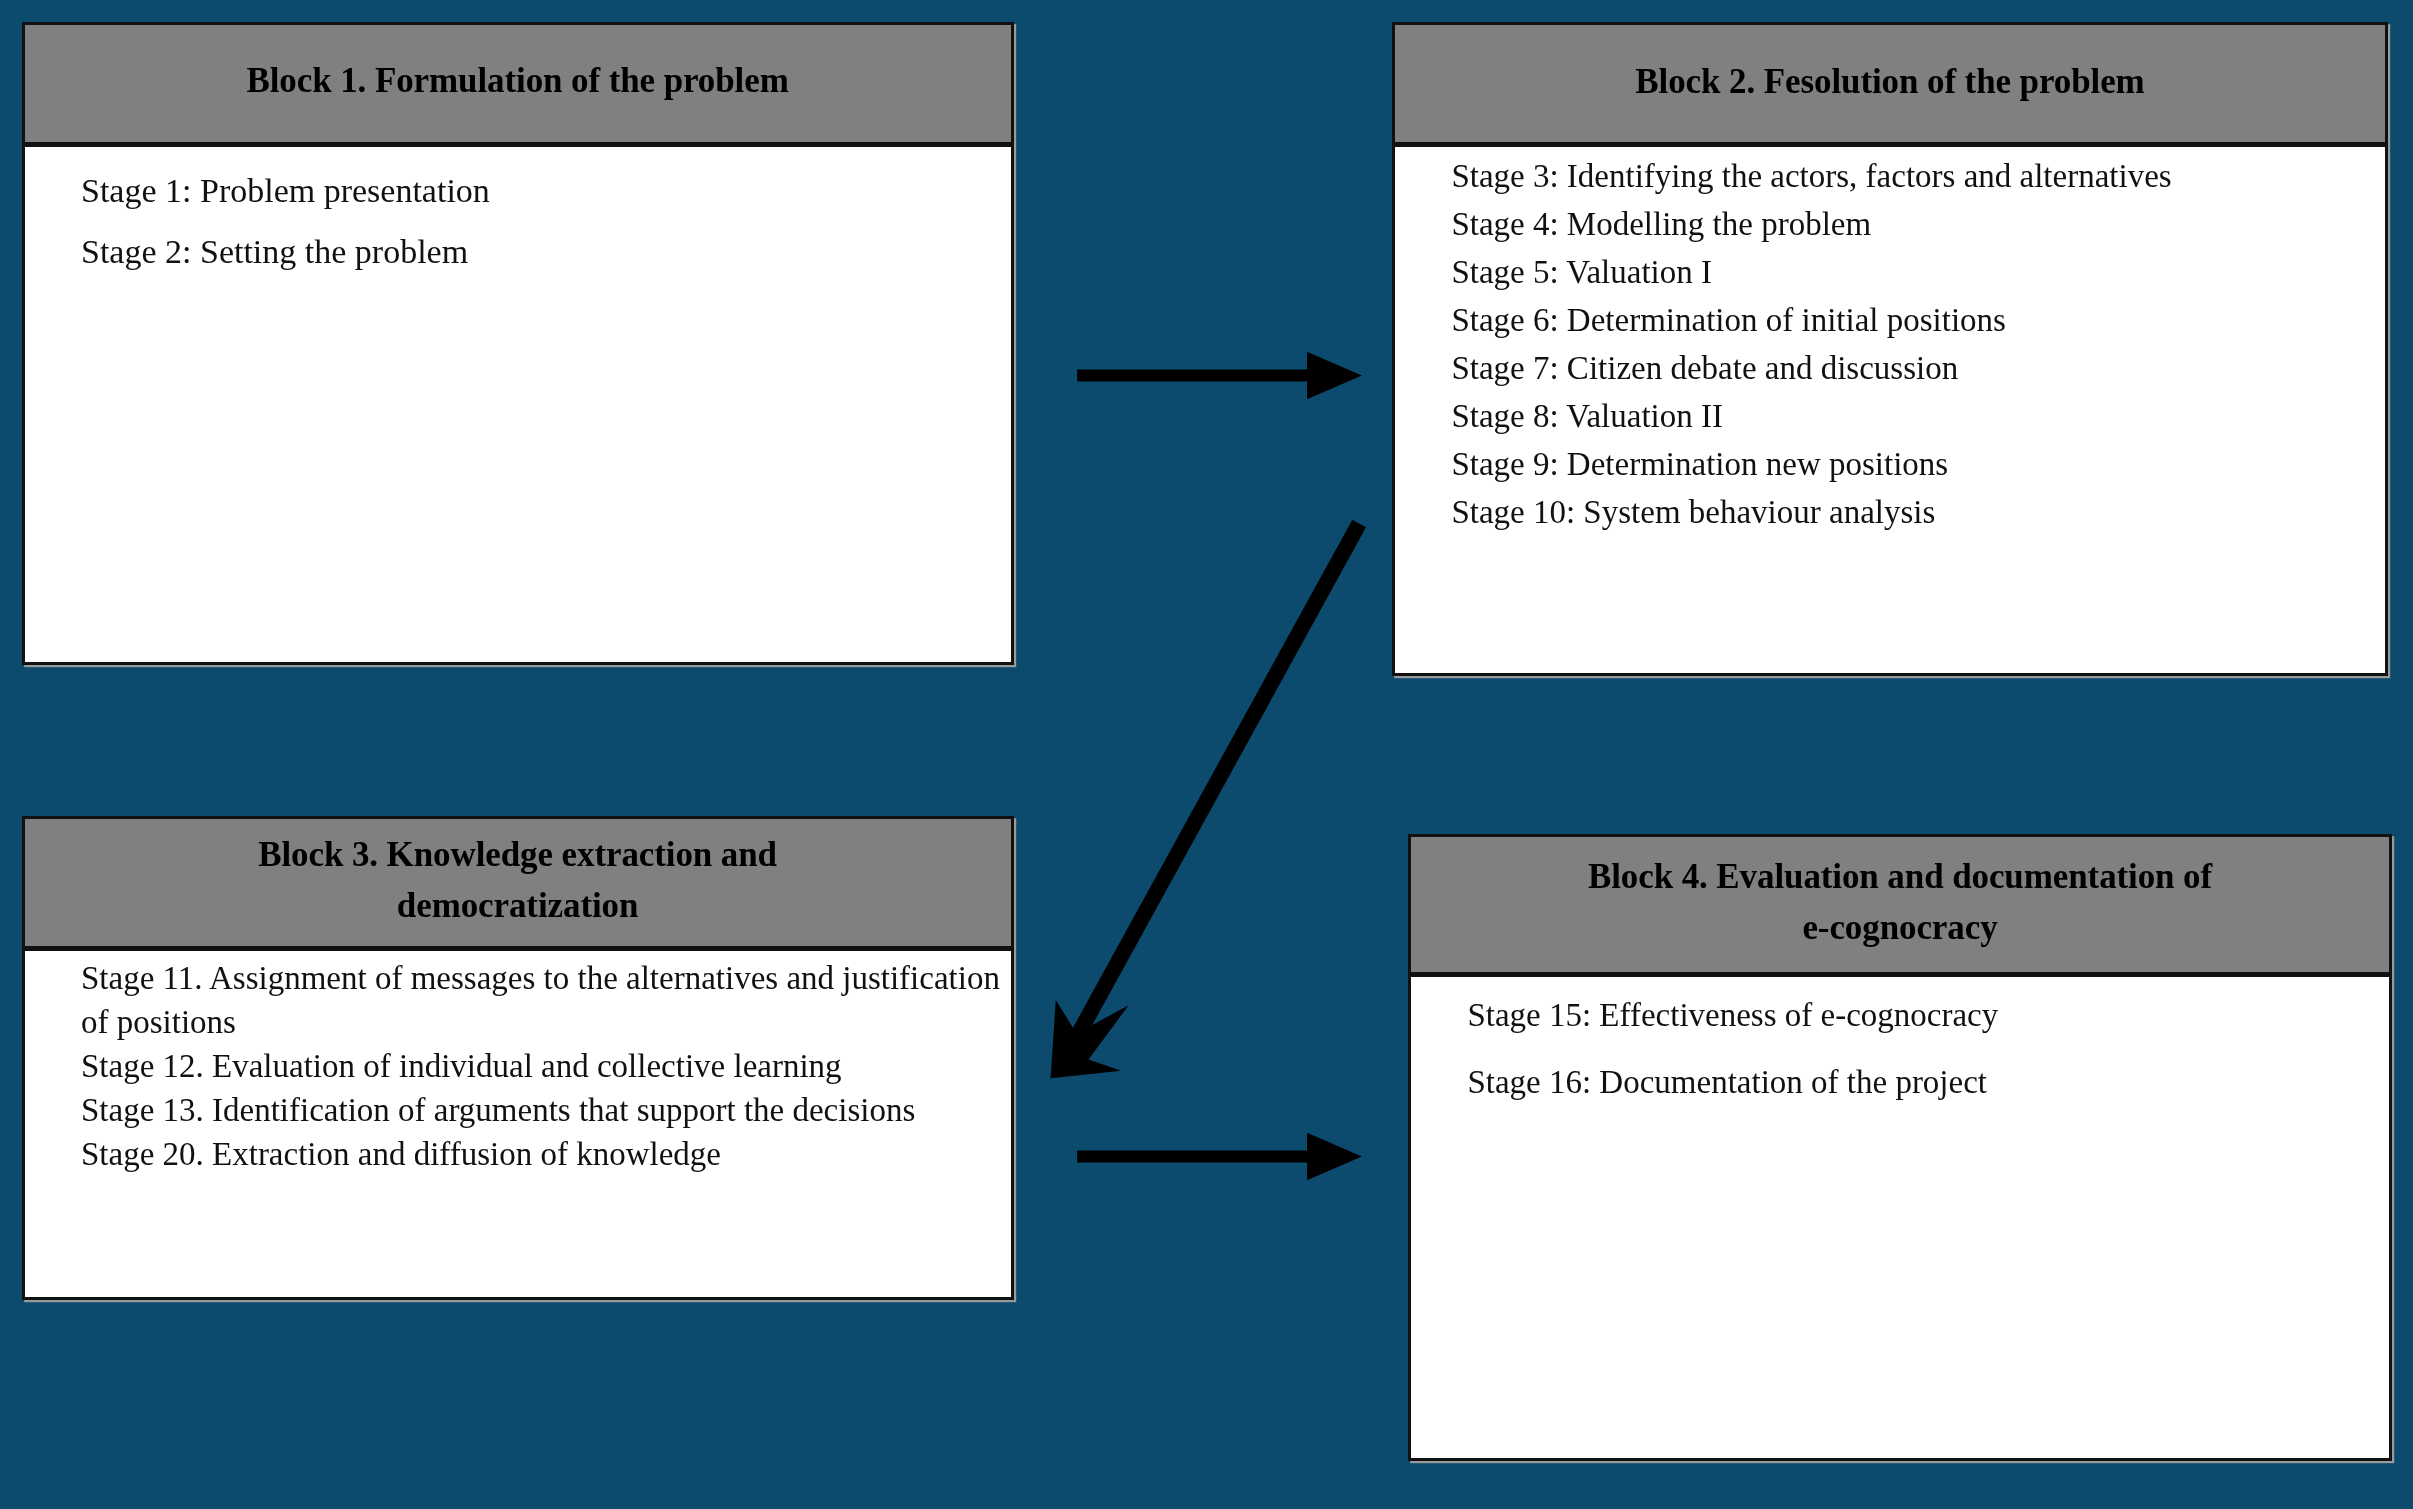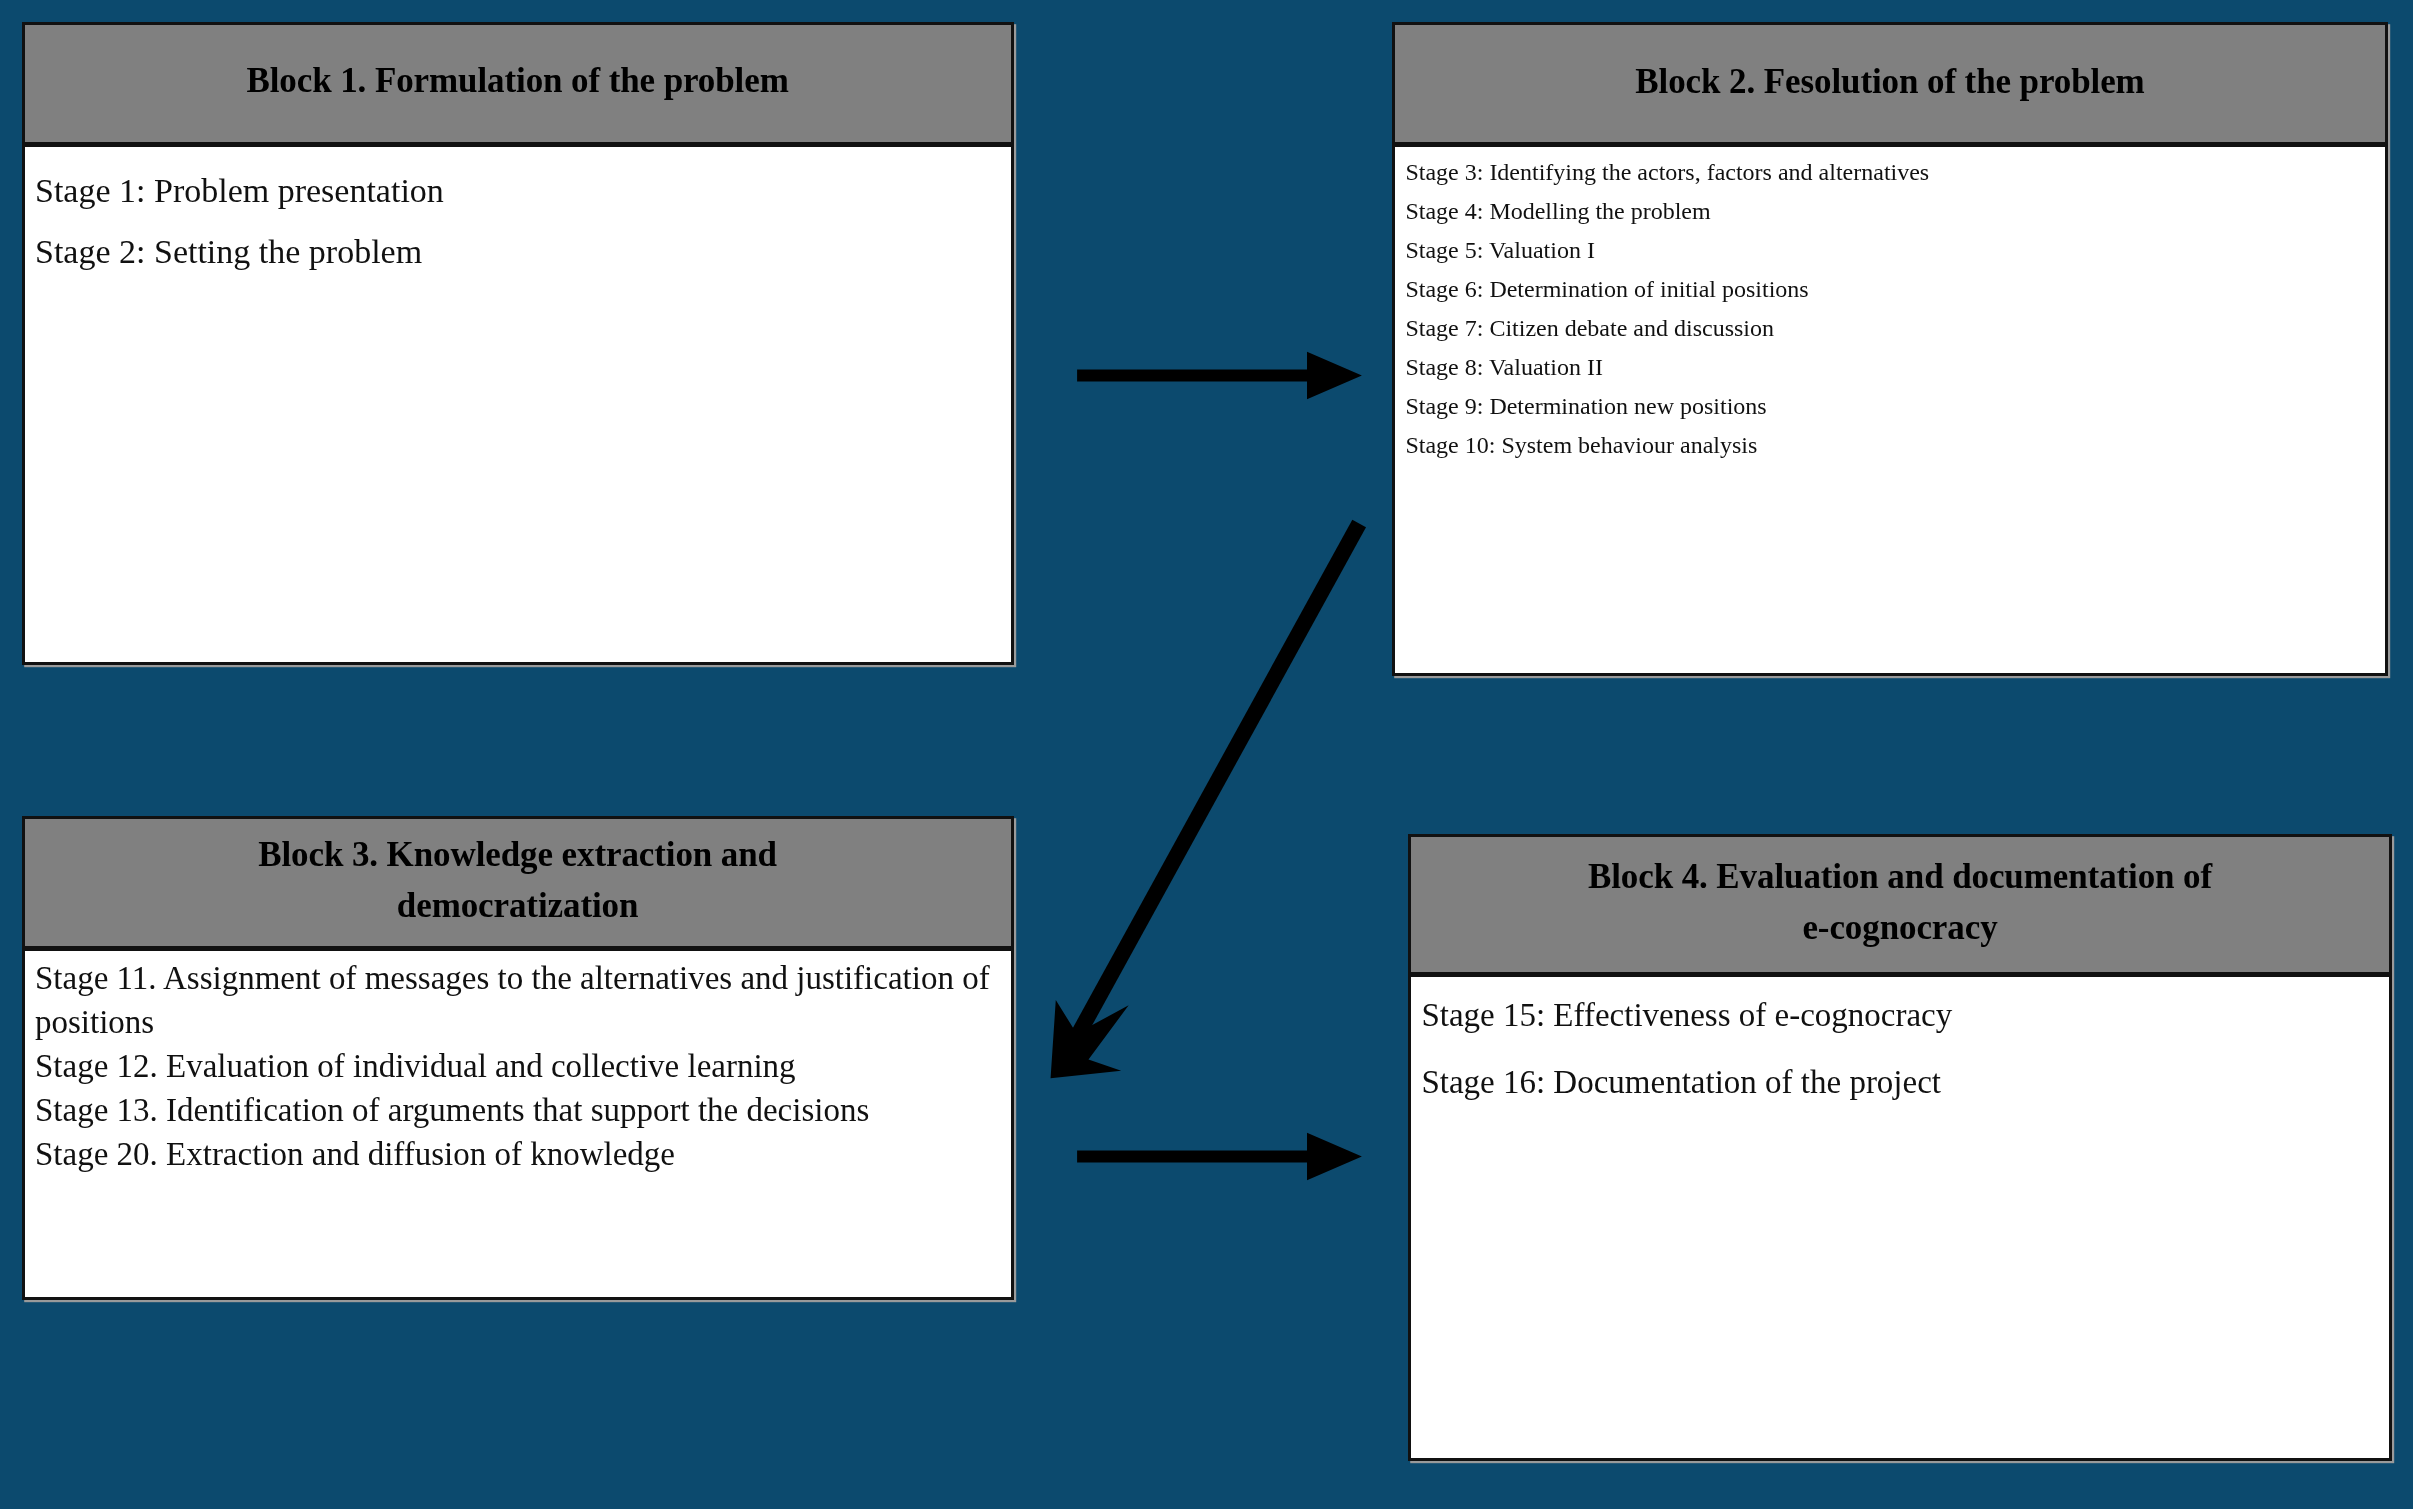--- a/index.html
+++ b/index.html
@@ -39,36 +39,37 @@
     align-items: center;
     justify-content: center;
     padding: 4.5px 13.4px 7.4px 13.4px;
   }
   .block-header .hline { display: block; white-space: nowrap; }
 
   .block-body {
     box-sizing: border-box;
     padding: 13.4px 7.4px 7.4px 10.4px;
     color: #111111;
+    margin-left: 46px;
   }
   .stage-line {
     white-space: nowrap;
     color: #111111;
   }
   .stage-line.wrap { white-space: normal; }
 
   
   #block-1 { left: 21.6px;   top: 21.6px;   width: 992px; height: 643px; }
   #block-1 .block-header { height: 122px; font-size: 35px; }
   #block-1 .block-body   { padding-top: 27px; font-size: 34px; }
   #block-1 .stage-line   { line-height: 1.0; margin-bottom: 27px; }
 
   #block-2 { left: 1392px; top: 22px;   width: 996px; height: 654px; }
   #block-2 .block-header { height: 122px; font-size: 35px; }
-  #block-2 .block-body   { padding-top: 13.4px; font-size: 24px; }
+  #block-2 .block-body   { padding-top: 13.4px; font-size: 33px; }
   #block-2 .stage-line   { line-height: 1.0; margin-bottom: 15px; }
 
   #block-3 { left: 21.6px;   top: 816px; width: 992px; height: 484px; }
   #block-3 .block-header { height: 132px; font-size: 35px; }
   #block-3 .block-body   { padding-top: 6px; font-size: 33px; }
   #block-3 .stage-line   { line-height: 1.33; }
 
   #block-4 { left: 1408px; top: 834px; width: 984px; height: 627px; }
   #block-4 .block-header { height: 140px; font-size: 35px; }
   #block-4 .block-body   { padding-top: 22px; font-size: 33px; }

